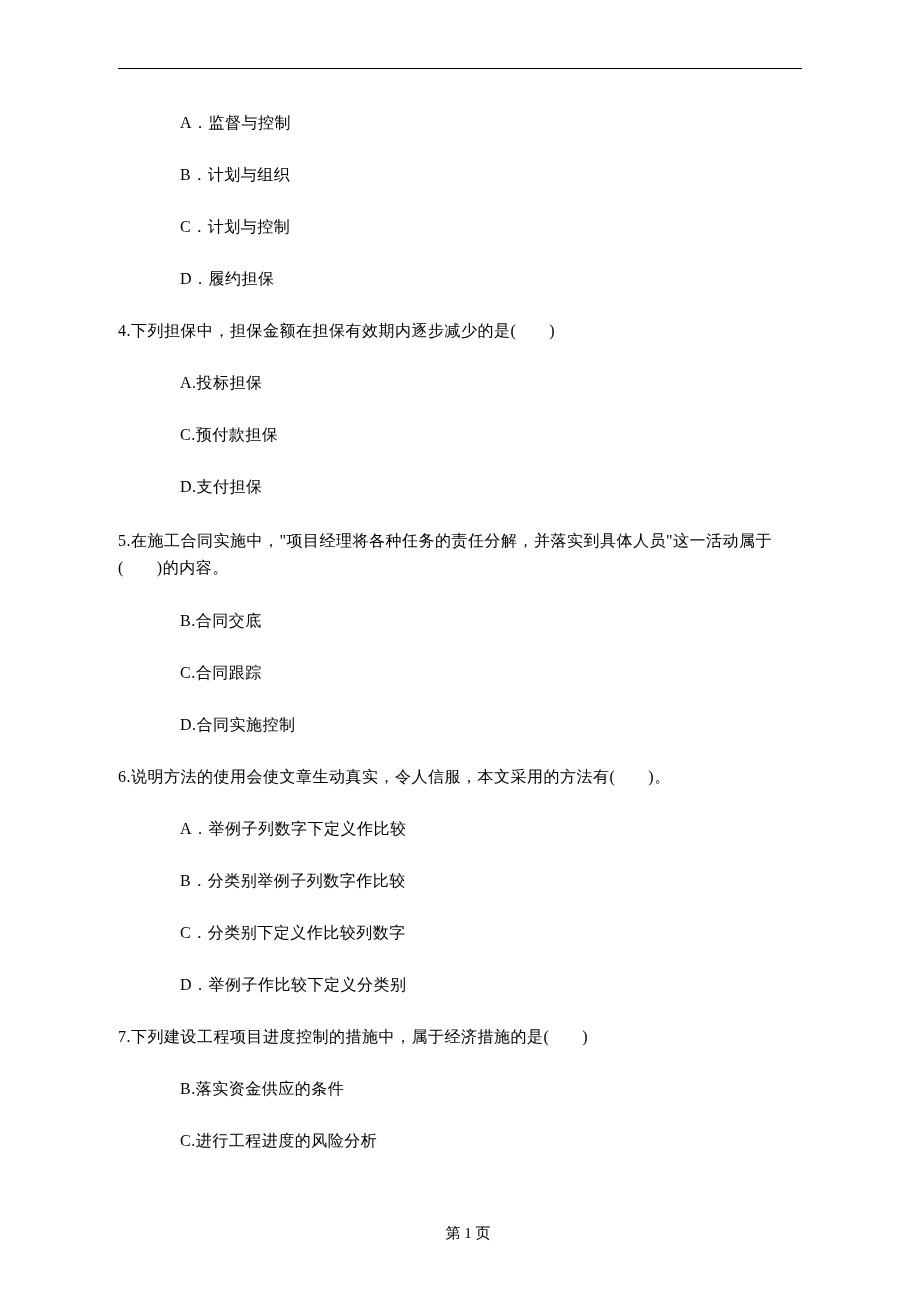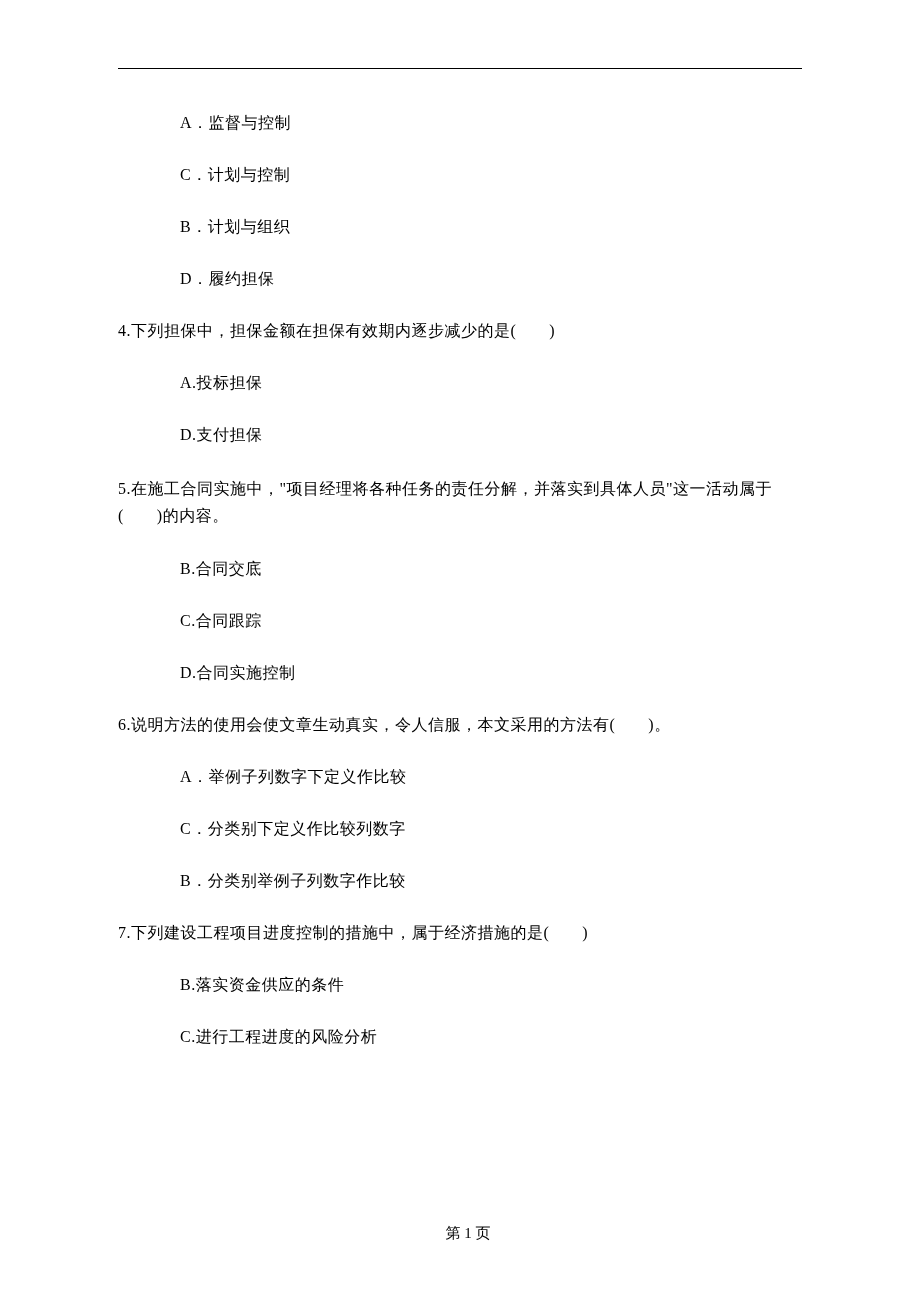--- a/index.html
+++ b/index.html
@@ -46,37 +46,39 @@
       font-size: 15px;
     }
   </style>
 </head>
 <body>
 
 <div class="page-container">
   <div class="header-rule"></div>
 
   <div class="option-line">A．监督与控制</div>
+  <div class="option-line">B．计划与组织</div>
   <div class="option-line">C．计划与控制</div>
-  <div class="option-line">B．计划与组织</div>
   <div class="option-line">D．履约担保</div>
 
   <div class="question-stem">4.下列担保中，担保金额在担保有效期内逐步减少的是(　　)</div>
   <div class="option-line">A.投标担保</div>
+  <div class="option-line">C.预付款担保</div>
   <div class="option-line">D.支付担保</div>
 
   <div class="question-stem question-stem-multiline">5.在施工合同实施中，"项目经理将各种任务的责任分解，并落实到具体人员"这一活动属于(　　)的内容。</div>
   <div class="option-line">B.合同交底</div>
   <div class="option-line">C.合同跟踪</div>
   <div class="option-line">D.合同实施控制</div>
 
   <div class="question-stem">6.说明方法的使用会使文章生动真实，令人信服，本文采用的方法有(　　)。</div>
   <div class="option-line">A．举例子列数字下定义作比较</div>
+  <div class="option-line">B．分类别举例子列数字作比较</div>
   <div class="option-line">C．分类别下定义作比较列数字</div>
-  <div class="option-line">B．分类别举例子列数字作比较</div>
+  <div class="option-line">D．举例子作比较下定义分类别</div>
 
   <div class="question-stem">7.下列建设工程项目进度控制的措施中，属于经济措施的是(　　)</div>
   <div class="option-line">B.落实资金供应的条件</div>
   <div class="option-line">C.进行工程进度的风险分析</div>
 
 </div>
 
 <div class="page-number">第 1 页</div>
 
 </body></html>

